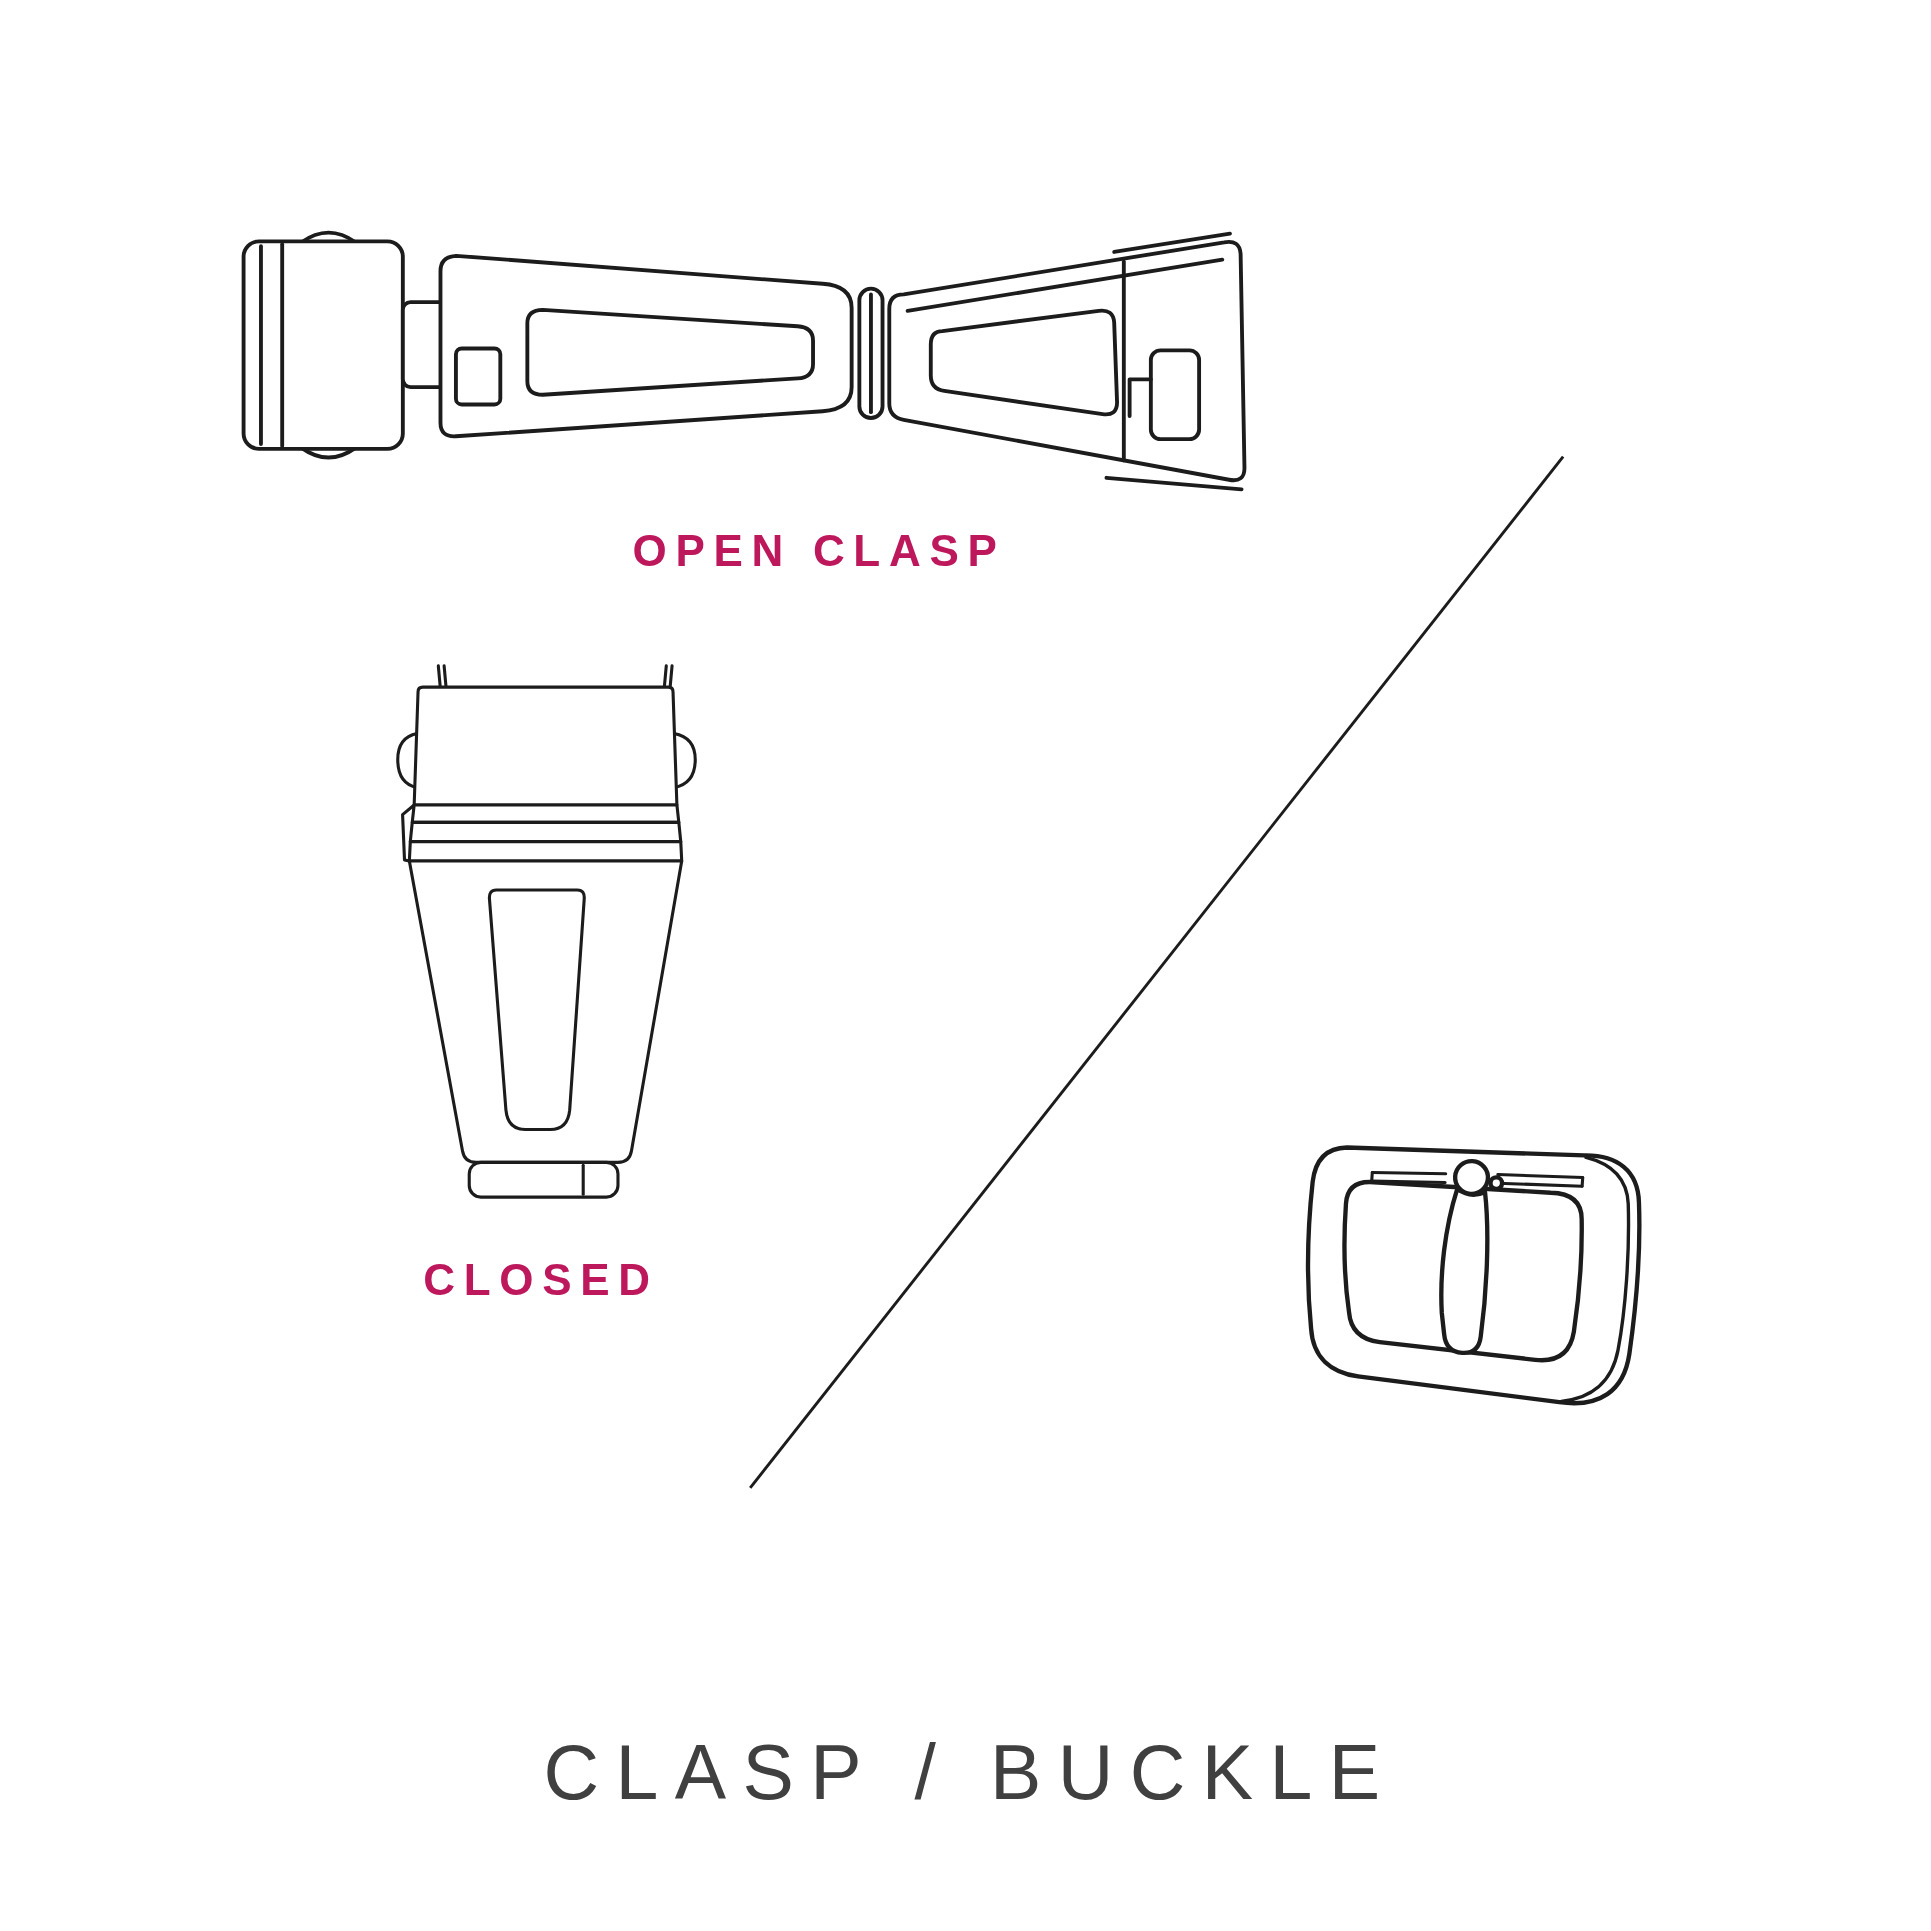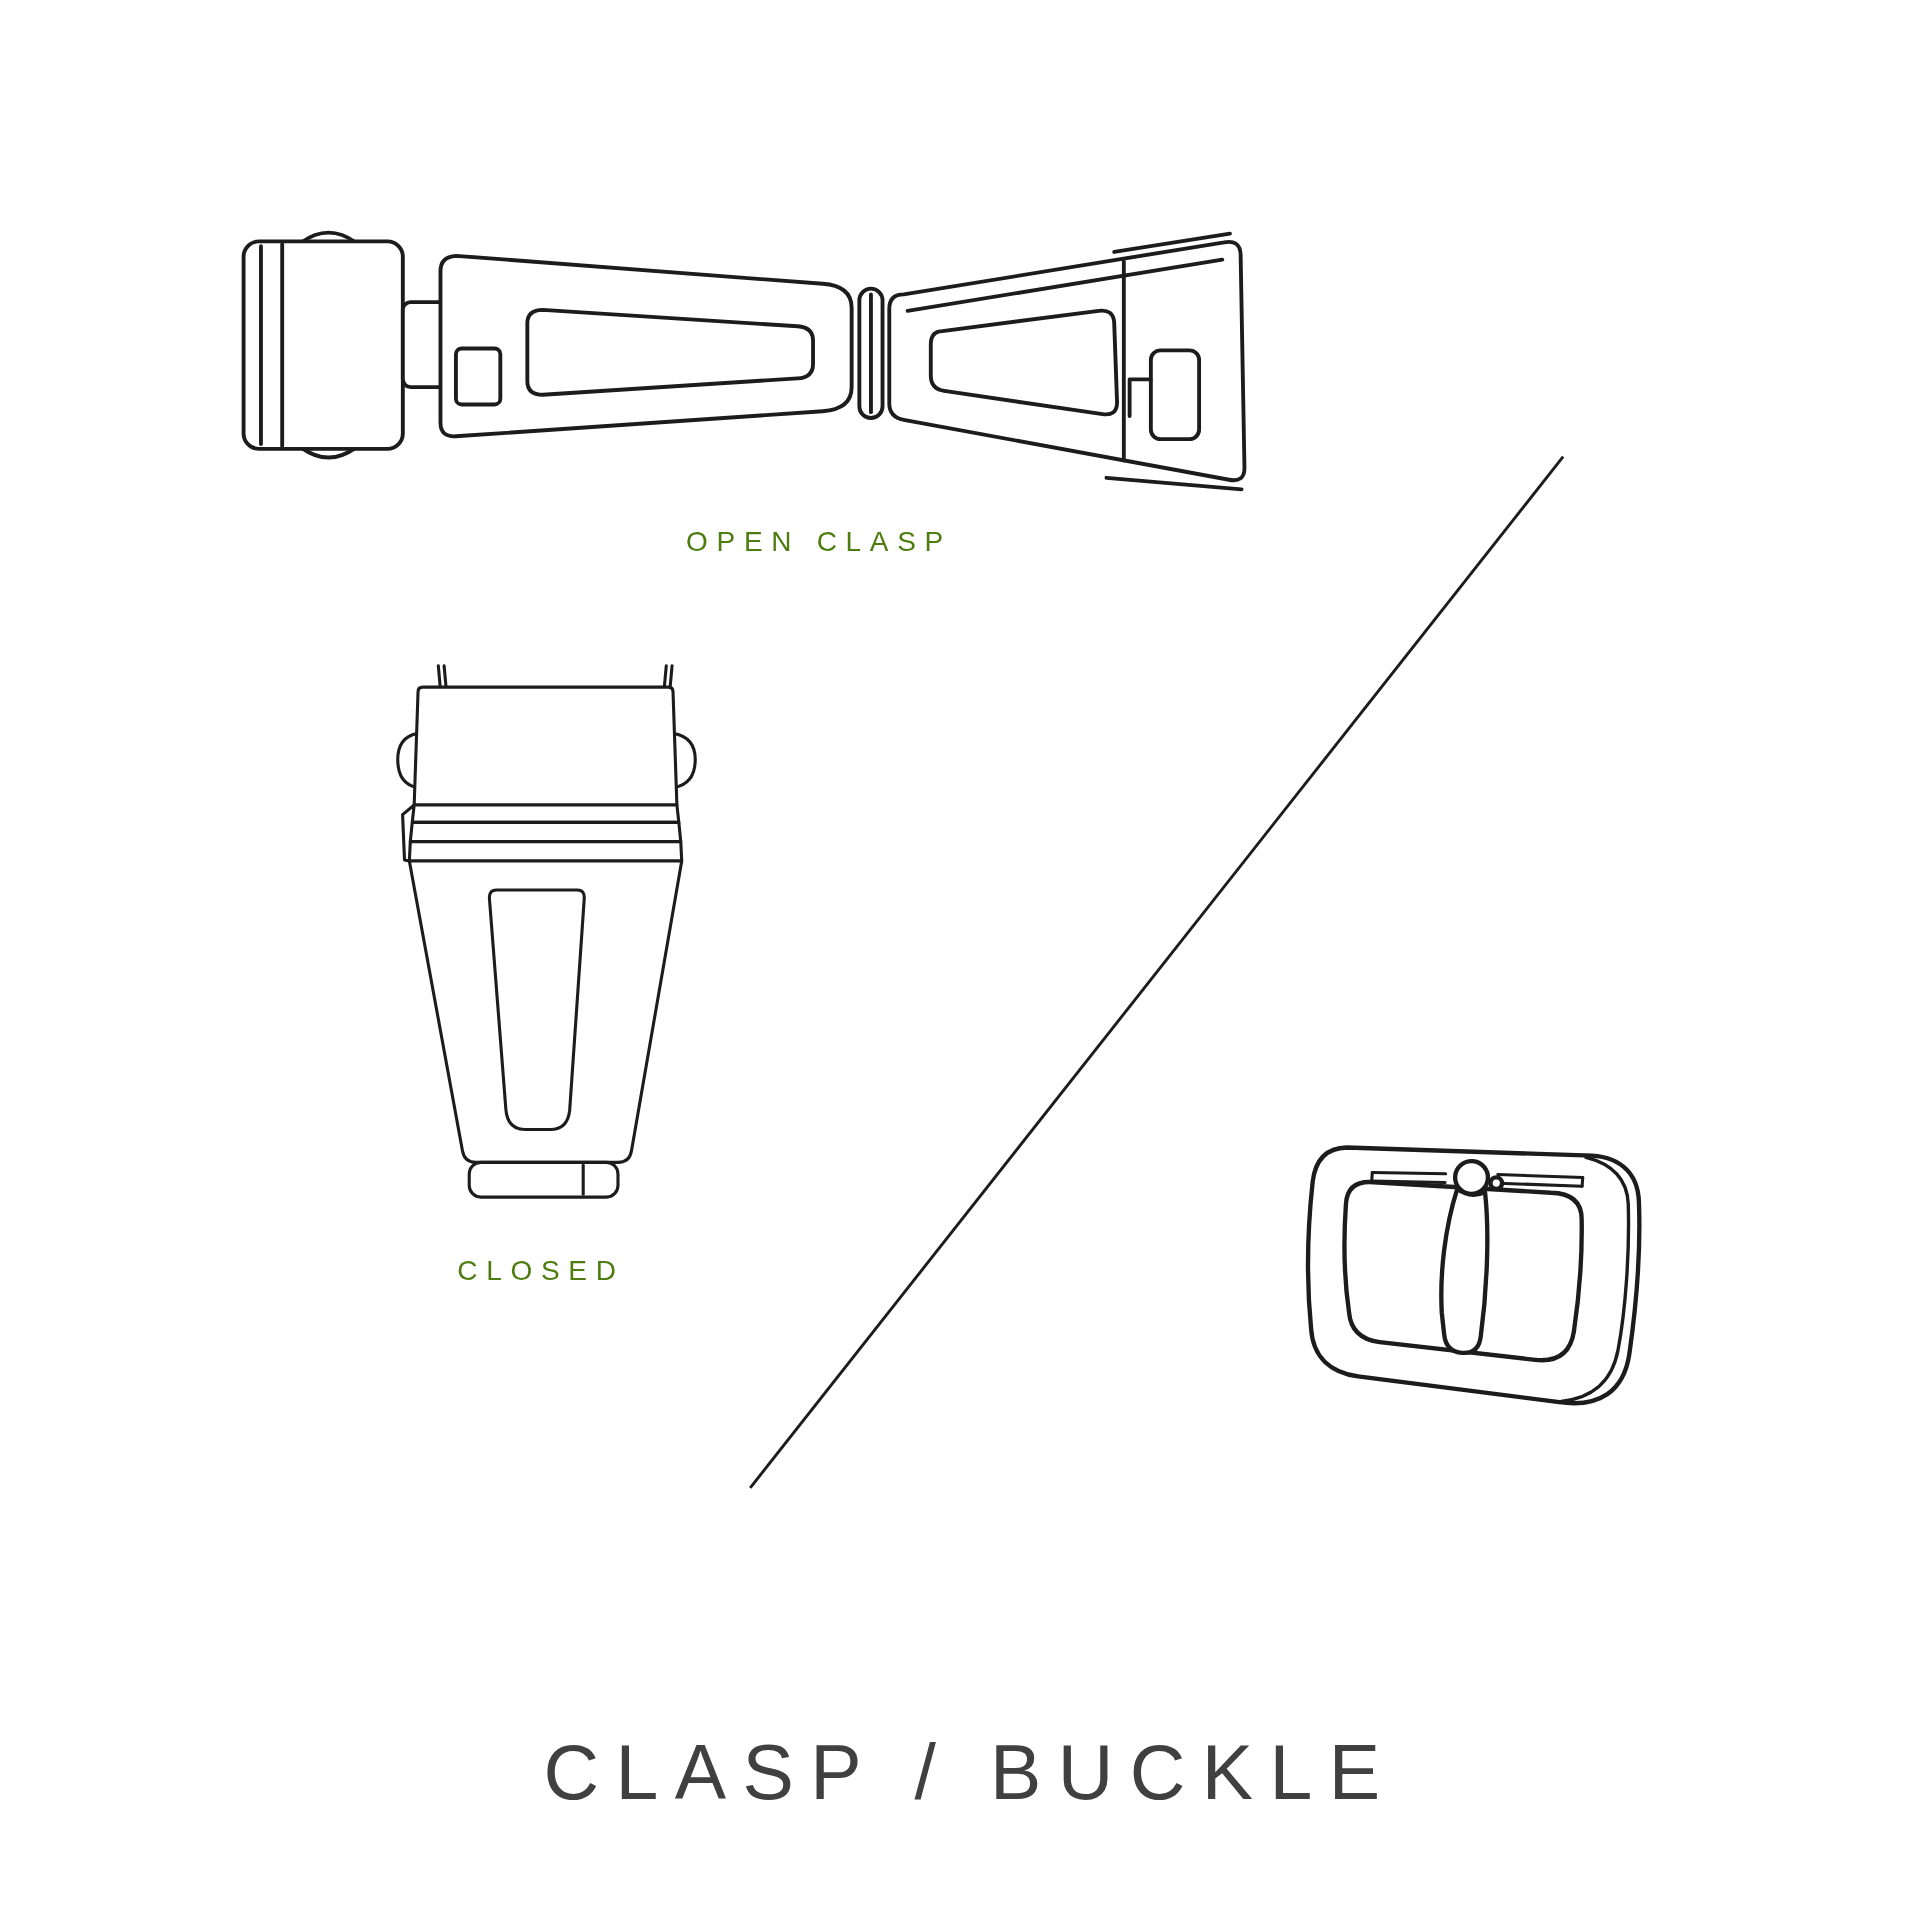--- a/index.html
+++ b/index.html
@@ -24,24 +24,24 @@
   }
   .fig svg {
     display: block;
     width: 100%;
     height: 100%;
   }
   .caption {
     position: absolute;
     transform: translateX(-50%);
     white-space: nowrap;
-    font-size: 28px;
+    font-size: 44px;
     letter-spacing: 8.7px;
-    font-weight: 400;
-    color: #4d7c0f;
+    font-weight: 700;
+    color: #be185d;
   }
   .title {
     position: absolute;
     transform: translateX(-50%);
     white-space: nowrap;
     font-size: 77px;
     letter-spacing: 16.4px;
     font-weight: 400;
     color: #404040;
   }

